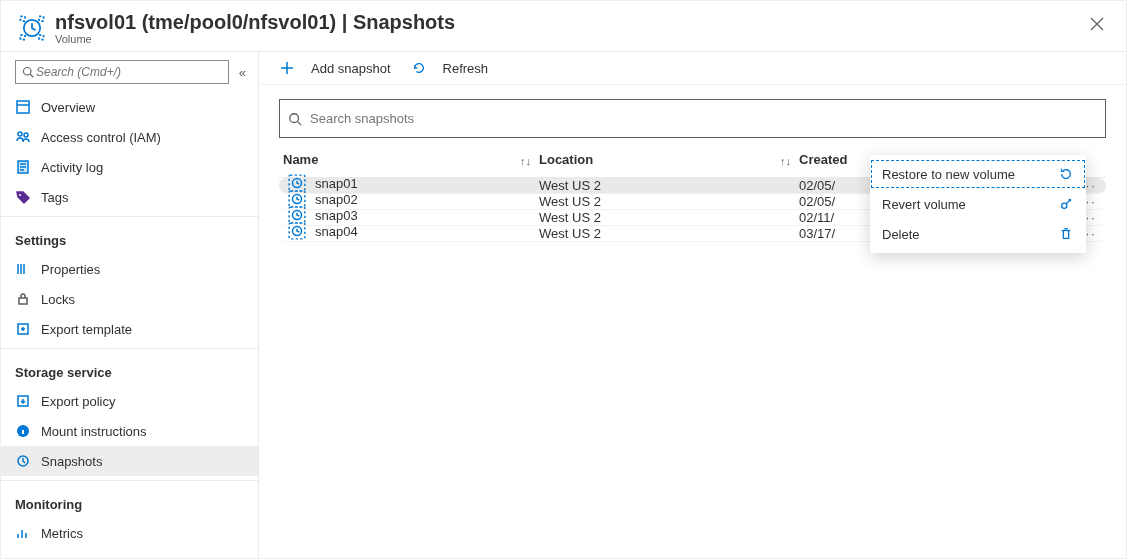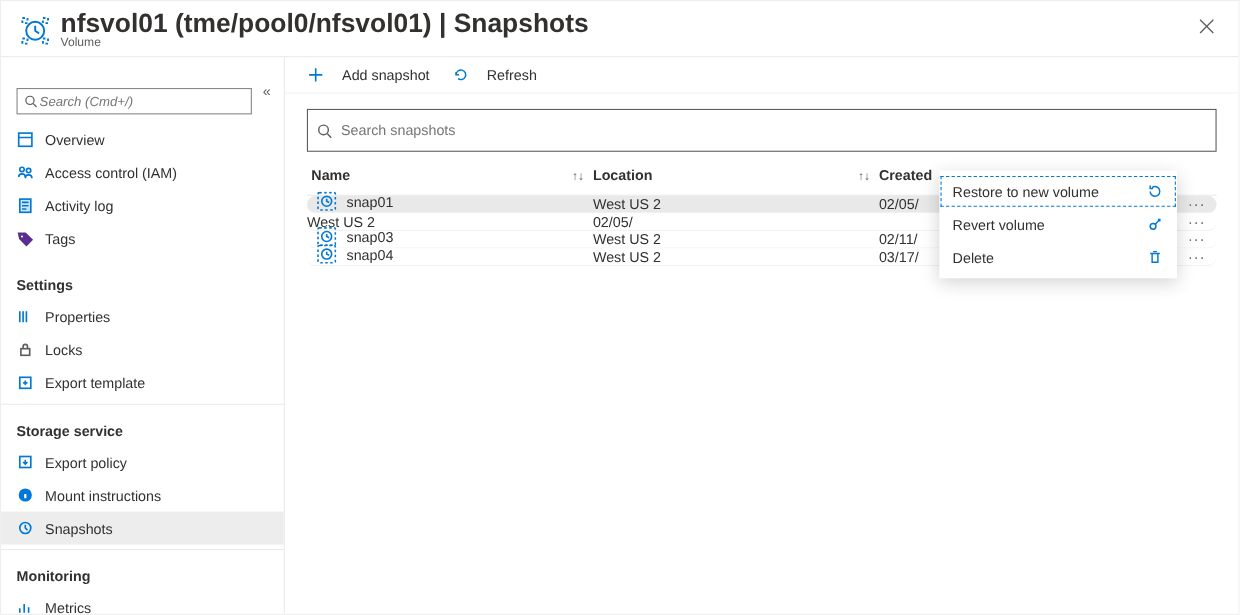--- a/index.html
+++ b/index.html
@@ -2,32 +2,32 @@
 <html><head>
 <meta charset="utf-8">
 <style>
   * { box-sizing: border-box; }
   html, body { margin:0; padding:0; font-family: "Segoe UI", Arial, sans-serif; font-size:13px; color:#323130; background:#fff; }
   .app { width:1127px; height:559px; display:flex; flex-direction:column; border:1px solid #eee; overflow:hidden; position:relative;}
   
   
   .hdr { display:flex; align-items:flex-start; padding:10px 16px 6px 14px; border-bottom:1px solid #eaeaea;}
   .hdr-icon-wrap { width:34px; height:34px; display:flex; align-items:center; justify-content:center; margin-right:6px; }
-  .hdr-title { font-size:24px; font-weight:600; line-height:22px; }
+  .hdr-title { font-size:20px; font-weight:600; line-height:22px; }
   .hdr-sub { font-size:11px; color:#605e5c; margin-top:0px;}
   .hdr-close { margin-left:auto; cursor:pointer; color:#605e5c; padding:6px;}
   
   
   .body { flex:1; display:flex; min-height:0;}
   .sidebar { width:258px; border-right:1px solid #eaeaea; display:flex; flex-direction:column; padding-top:8px;}
   .main { flex:1; display:flex; flex-direction:column; min-width:0;}
   
   
   .sb-search-row { display:flex; align-items:center; padding:0 10px 8px 14px; gap:8px;}
-  .sb-search { flex:1; height:24px; border:1px solid #8a8886; display:flex; align-items:center; padding:0 6px; color:#605e5c;margin-top:20px;}
+  .sb-search { flex:1; height:24px; border:1px solid #8a8886; display:flex; align-items:center; padding:0 6px; color:#605e5c;}
   .sb-search input { border:none; outline:none; font-size:12px; flex:1; font-style:italic; color:#605e5c; background:transparent;}
   .collapse-btn { color:#605e5c; font-size:13px; cursor:pointer; padding:2px;}
   
   .sb-item { display:flex; align-items:center; height:30px; padding:0 14px; gap:10px; cursor:pointer;}
   .sb-item.active { background:#ededed;}
   .sb-section { font-weight:600; padding:12px 14px 6px 14px; font-size:13px;}
   .sb-divider { height:1px; background:#eaeaea; margin:4px 0;}
   .sb-icon { width:16px; height:16px; display:flex; align-items:center; justify-content:center;}
   
   
@@ -52,21 +52,21 @@
   .td-row { display:flex; align-items:flex-end; height:16px; border-bottom:1px solid #f3f2f1;border-radius:11px;}
   .td-row.selected { background:#e9e9e9;}
   .cell { padding-right:12px;}
   .cell-name { width:260px; display:flex; align-items:center; gap:8px; padding-left:8px;}
   .cell-loc { width:260px;}
   .cell-created { flex:1;}
   .cell-act { width:36px; text-align:center; color:#605e5c; cursor:pointer; letter-spacing:1px;}
   .snap-icon { width:20px; height:20px; display:flex; align-items:center; justify-content:center;}
   
   
-  .ctx-menu { position:absolute; top:70px; right:56px; width:216px; background:#fff; box-shadow:0 4px 16px rgba(0,0,0,0.18); padding:4px 0; z-index:20;}
+  .ctx-menu { position:absolute; top:70px; right:40px; width:216px; background:#fff; box-shadow:0 4px 16px rgba(0,0,0,0.18); padding:4px 0; z-index:20;}
   .ctx-item { display:flex; align-items:center; justify-content:space-between; padding:6px 12px; cursor:pointer; height:30px;}
   .ctx-item.highlight { outline:1px dashed #0078d4; outline-offset:-2px;}
   .ctx-icon { width:16px; height:16px; color:#0078d4; display:flex; align-items:center; justify-content:center;}
 </style>
 </head>
 <body>
 
 <div class="app">
 
   <div class="hdr">
@@ -272,20 +272,30 @@
                       <path d="M8 6 L8 8 L10 9"></path>
                     </svg>
                   </span>
                   <span>snap01</span>
                 </div>
                 <div class="cell cell-loc">West US 2</div>
                 <div class="cell cell-created">02/05/</div>
                 <div class="cell-act">···</div>
               </div>
               <div class="td-row">
+                <div class="cell cell-name">
+                  <span class="snap-icon">
+                    <svg width="18" height="18" viewBox="0 0 16 16" fill="none" stroke="#0078d4" stroke-width="1.3">
+                      <rect x="1" y="1" width="14" height="14" rx="1" stroke-dasharray="2 2"></rect>
+                      <circle cx="8" cy="8" r="4"></circle>
+                      <path d="M8 6 L8 8 L10 9"></path>
+                    </svg>
+                  </span>
+                  <span>snap02</span>
+                </div>
                 <div class="cell cell-loc">West US 2</div>
                 <div class="cell cell-created">02/05/</div>
                 <div class="cell-act">···</div>
               </div>
               <div class="td-row">
                 <div class="cell cell-name">
                   <span class="snap-icon">
                     <svg width="18" height="18" viewBox="0 0 16 16" fill="none" stroke="#0078d4" stroke-width="1.3">
                       <rect x="1" y="1" width="14" height="14" rx="1" stroke-dasharray="2 2"></rect>
                       <circle cx="8" cy="8" r="4"></circle>

